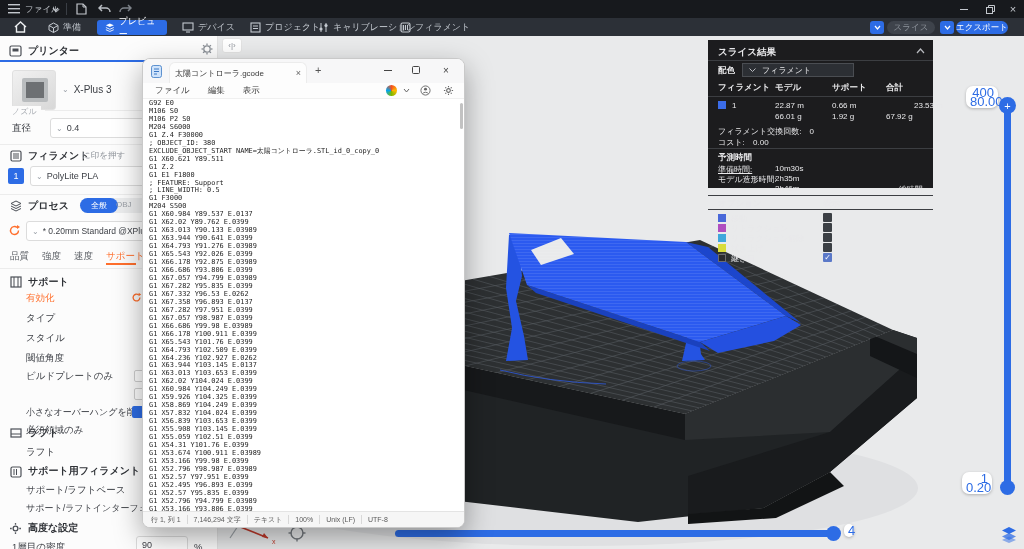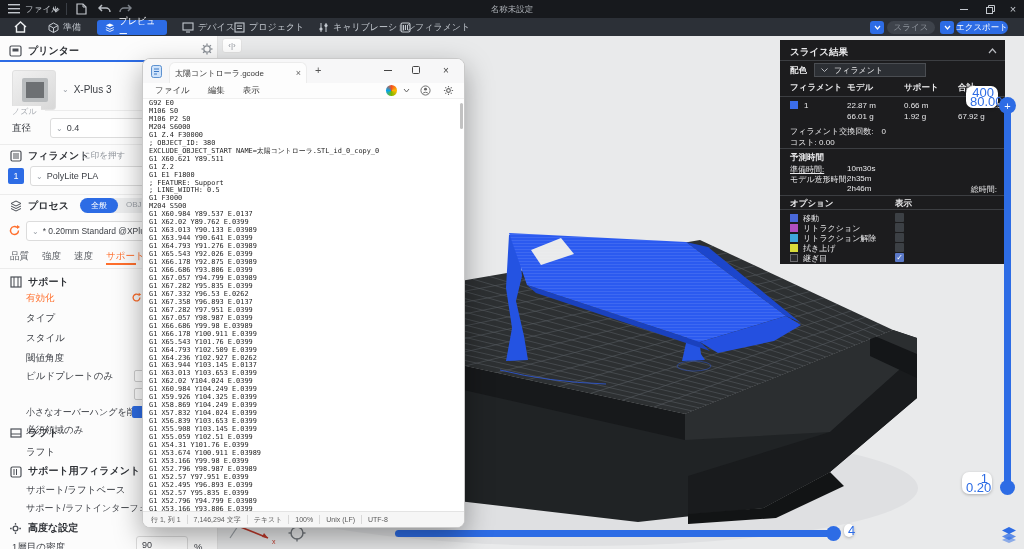--- a/index.html
+++ b/index.html
@@ -27,21 +27,21 @@
   #notepad { position:absolute; left:142px; top:58px; width:323px; height:470px; background:#fff; border:1px solid #c9c9c9; border-radius:8px; box-shadow:0 10px 28px rgba(0,0,0,.35); z-index:50; overflow:hidden; }
   #np-title { position:absolute; left:0; top:0; width:100%; height:24px; background:#f7f7f8; }
   #np-tab { position:absolute; left:26px; top:3px; width:138px; height:21px; background:#fdfdfd; border:1px solid #ececec; border-bottom:none; border-radius:6px 6px 0 0; display:flex; align-items:center; font-size:8px; color:#3a3a3a; padding:0 5px; gap:5px; }
   #np-menu { position:absolute; left:0; top:24px; width:100%; height:16px; background:#fdfdfd; display:flex; align-items:center; font-size:8.5px; color:#3a3a3a; gap:18px; padding-left:12px; border-bottom:1px solid #f0f0f0;}
   #np-body { position:absolute; left:0; top:40px; width:100%; height:414px; background:#fff; overflow:hidden; }
   #np-body pre { font-family:"DejaVu Sans Mono","Liberation Mono",monospace; font-size:6.9px; line-height:7.96px; color:#1c1c1c; padding:1px 0 0 6px; white-space:pre; }
   #np-status { position:absolute; left:0; bottom:0; width:100%; height:16px; background:#f6f6f6; border-top:1px solid #e4e4e4; display:flex; align-items:center; font-size:7px; color:#5a5a5a; }
   .np-sep { width:1px; height:9px; background:#d8d8d8; margin:0 6px; }
   .npbtn { position:absolute; top:0; width:26px; height:22px; display:flex; align-items:center; justify-content:center; color:#444; font-size:10px; }
   
-  #slicepanel { position:absolute; left:780px; top:40px; width:225px; height:224px; background:rgba(12,12,14,.93); color:#e8e8ea; z-index:20; font-size:8px; }
+  #slicepanel { position:absolute; left:708px; top:40px; width:225px; height:148px; background:rgba(12,12,14,.93); color:#e8e8ea; z-index:20; font-size:8px; }
   .sp-row { position:absolute; left:10px; right:8px; white-space:nowrap; }
   .sp-bold { font-weight:bold; font-size:8.5px; }
   .sp-line { position:absolute; left:0; width:225px; height:1px; background:#3c3e42; }
   .swatch { display:inline-block; width:8px; height:8px; vertical-align:-1px; }
   .cbx { position:absolute; width:9px; height:9px; background:#3c4045; border-radius:1px; }
   .cbx.checked { background:#5b79c8; color:#fff; font-size:8px; line-height:9px; text-align:center; }
   
   .slider-label { position:absolute; background:#fff; border-radius:7px; box-shadow:0 1px 3px rgba(0,0,0,.25); color:#2d6ce5; font-size:13px; text-align:right; padding:2px 4px; line-height:9px; z-index:31; }
   .handle { position:absolute; background:#2d6ce5; border-radius:50%; z-index:32; }
   #vtrack { position:absolute; left:1004px; top:104px; width:7px; height:384px; background:#2d6ce5; border-radius:4px; z-index:30; }
@@ -183,21 +183,20 @@
   <svg class="abs" style="left:76px; top:3px;" width="11" height="12" viewBox="0 0 11 12">
     <path d="M1 1 h6 l3 3 v7 h-9 z" fill="none" stroke="#c3c7cd" stroke-width="1.2"></path>
       <path d="M7 1 v3 h3" fill="none" stroke="#c3c7cd" stroke-width="1"></path>
   </svg>
   <svg class="abs" style="left:98px; top:4px;" width="13" height="10" viewBox="0 0 13 10">
     <path d="M4 1 L1 4 L4 7 M1 4 H8 a4 4 0 0 1 4 4" fill="none" stroke="#b9bdc3" stroke-width="1.5"></path>
   </svg>
   <svg class="abs" style="left:119px; top:4px;" width="13" height="10" viewBox="0 0 13 10">
     <path d="M9 1 L12 4 L9 7 M12 4 H5 a4 4 0 0 0 -4 4" fill="none" stroke="#7e838a" stroke-width="1.5"></path>
   </svg>
-  <div class="abs" style="left:0; top:4px; width:1024px; text-align:center; color:#aeb2b8;">名称未設定</div>
   <div class="abs npwin" style="left:952px; top:0; width:24px; height:18px; display:flex;align-items:center;justify-content:center;">
       <div style="width:8px;height:1px;background:#c3c7cd;"></div>
     </div>
   <div class="abs" style="left:978px; top:0; width:24px; height:18px; display:flex;align-items:center;justify-content:center;">
     <svg width="9" height="9" viewBox="0 0 9 9">
         <rect x="0.5" y="2.5" width="6" height="6" fill="none" stroke="#c3c7cd"></rect>
         <path d="M2.5 2.5 v-2 h6 v6 h-2" fill="none" stroke="#c3c7cd"></path>
       </svg>
   </div>
   <div class="abs" style="left:1002px; top:0; width:22px; height:18px; display:flex;align-items:center;justify-content:center; font-size:11px;">×</div>
@@ -221,21 +220,21 @@
       </svg>
     <span>プレビュー</span>
   </div>
   <div class="navtab" style="left:182px;">
     <svg width="12" height="11" viewBox="0 0 12 11">
         <rect x="1" y="1" width="10" height="7" fill="none" stroke="#c4c9d0" stroke-width="1.1"></rect>
         <line x1="4" y1="10" x2="8" y2="10" stroke="#c4c9d0" stroke-width="1.1"></line>
       </svg>
     <span>デバイス</span>
   </div>
-  <div class="navtab" style="left:234px;justify-content:flex-end;">
+  <div class="navtab" style="left:250px;justify-content:flex-end;">
     <svg width="11" height="11" viewBox="0 0 11 11">
         <rect x="1" y="1" width="9" height="9" fill="none" stroke="#c4c9d0" stroke-width="1.1"></rect>
         <line x1="3" y1="4" x2="8" y2="4" stroke="#c4c9d0"></line>
         <line x1="3" y1="6.5" x2="8" y2="6.5" stroke="#c4c9d0"></line>
       </svg>
     <span>プロジェクト</span>
   </div>
   <div class="navtab" style="left:318px;">
     <svg width="11" height="11" viewBox="0 0 11 11">
         <line x1="3" y1="1" x2="3" y2="10" stroke="#c4c9d0"></line>
@@ -325,21 +324,21 @@
   <div class="divider" style="top:158px;"></div>
 
   <svg class="abs" style="left:10px; top:164px;" width="12" height="12" viewBox="0 0 12 12">
       <polygon points="6,1 11,3.5 6,6 1,3.5" fill="none" stroke="#4a4e55"></polygon>
       <polyline points="1,6 6,8.5 11,6" fill="none" stroke="#4a4e55"></polyline>
       <polyline points="1,8.5 6,11 11,8.5" fill="none" stroke="#4a4e55"></polyline>
     </svg>
   <span class="abs sb-bold" style="left:28px; top:163px;">プロセス</span>
   <div class="abs" style="left:80px; top:162px; width:74px; height:15px; background:#ecedee; border-radius:8px;">
     <span style="position:absolute; left:0; top:0; width:38px; height:15px; background:#2d6ce5; color:#fff; border-radius:8px; font-size:8px; display:flex; align-items:center; justify-content:center;">全般</span>
-    <span style="position:absolute; left:46px; top:1.5px; font-size:8px; color:#9a9fa5;">OBJ</span>
+    <span style="position:absolute; left:36px; top:1.5px; font-size:8px; color:#9a9fa5;">OBJ</span>
   </div>
   <svg class="abs" style="left:8px; top:188px;" width="13" height="13" viewBox="0 0 13 13">
     <path d="M10.5 6.5 a4 4 0 1 1 -1.4 -3" fill="none" stroke="#ff6f2d" stroke-width="1.4"></path>
       <polygon points="9,1 12,3 9,5" fill="#ff6f2d"></polygon>
   </svg>
   <div class="sel abs" style="left:26px; top:185px; width:186px; height:20px; font-size:8.5px;">
     <span class="chev-g">⌄</span>
     <span style="white-space:nowrap; overflow:hidden;">* 0.20mm Standard @XPlus3</span>
   </div>
 
@@ -439,21 +438,21 @@
     <span class="abs" style="left:57px;">66.01 g</span>
     <span class="abs" style="left:114px;">1.92 g</span>
     <span class="abs" style="left:168px;">67.92 g</span>
   </div>
   <div class="sp-row" style="top:86px;">
     <span>フィラメント交換回数:</span>
     <span style="margin-left:6px;">0</span>
   </div>
   <div class="sp-row" style="top:97px;">
     <span>コスト:</span>
-    <span style="margin-left:0;">0.00</span>
+    <span style="margin-left:6px;">0.00</span>
   </div>
   <div class="sp-line" style="top:108px;"></div>
   <span class="sp-row sp-bold" style="top:112px;">予測時間</span>
   <div class="sp-row" style="top:124px;text-decoration:underline;"><span>準備時間:</span><span class="abs" style="left:57px;">10m30s</span></div>
   <div class="sp-row" style="top:134px;"><span>モデル造形時間:</span><span class="abs" style="left:57px;">2h35m</span></div>
   <div class="sp-row" style="top:144px;text-align:right;"><span>総時間:</span><span class="abs" style="left:57px;">2h46m</span></div>
   <div class="sp-line" style="top:155px;"></div>
   <div class="sp-row" style="top:158px;">
     <span class="sp-bold">オプション</span>
     <span class="sp-bold abs" style="left:105px;">表示</span>

